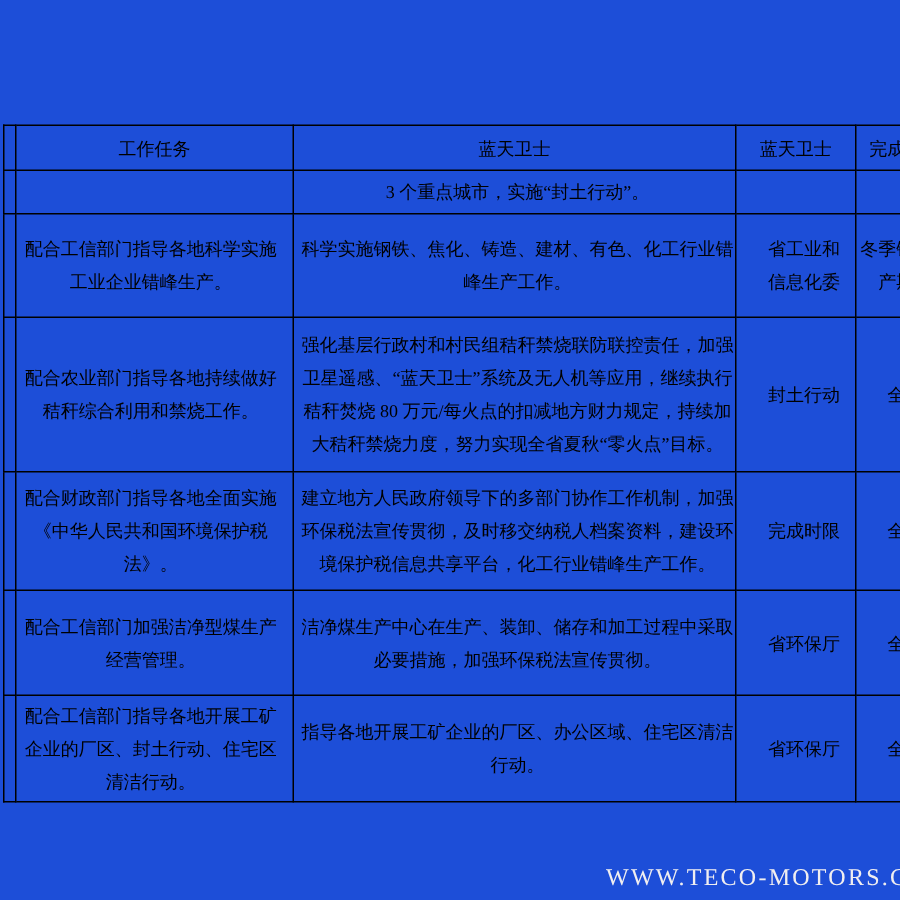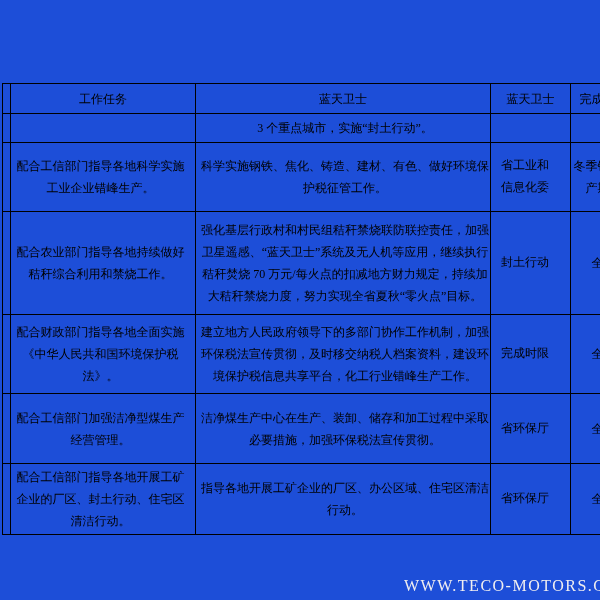--- a/index.html
+++ b/index.html
@@ -31,21 +31,21 @@
     line-break: strict;
   }
   .doc-table th { text-align: center; }
   .col-spacer  { width: 8px;   }
   .col-task    { width: 185px; }
   .col-std     { width: 295px; }
   .col-unit    { width: 80px;  }
   .col-ddl     { width: 66px;  }
   td.cell-task { text-align: center; padding: 2px 8px 2px 3px; }
   td.cell-std  { text-align: center; padding: 2px 1px 2px 5px; }
-  td.cell-unit { text-align: left; padding: 12px 10px; font-family: Liberation Mono, monospace; }
+  td.cell-unit { text-align: right; padding: 12px 10px; }
   td.cell-ddl  { text-align: center; padding: 0 2px; }
   tr.r-header  { height: 30px;  }
   tr.r-a { height: 29px; }
   tr.r-b { height: 56px; }
   tr.r-c { height: 103px; }
   tr.r-d { height: 79px; }
   tr.r-e { height: 70px; }
   tr.r-f { height: 69px; }
   .watermark {
     position: absolute;
@@ -85,29 +85,29 @@
       <td></td>
       <td class="cell-task"></td>
       <td class="cell-std">3 个重点城市，实施“封土行动”。</td>
       <td class="cell-unit"></td>
       <td class="cell-ddl"></td>
     </tr>
 
     <tr class="r-b">
       <td></td>
       <td class="cell-task">配合工信部门指导各地科学实施工业企业错峰生产。</td>
-      <td class="cell-std">科学实施钢铁、焦化、铸造、建材、有色、做好环境保护税征管工作。</td>
+      <td class="cell-std">科学实施钢铁、焦化、铸造、建材、有色、化工行业错峰生产工作。</td>
       <td class="cell-unit">省工业和信息化委</td>
       <td class="cell-ddl">冬季错峰生产期间</td>
     </tr>
 
     <tr class="r-c">
       <td></td>
       <td class="cell-task">配合农业部门指导各地持续做好秸秆综合利用和禁烧工作。</td>
-      <td class="cell-std">强化基层行政村和村民组秸秆禁烧联防联控责任，加强卫星遥感、“蓝天卫士”系统及无人机等应用，继续执行秸秆焚烧 70 万元/每火点的扣减地方财力规定，持续加大秸秆禁烧力度，努力实现全省夏秋“零火点”目标。</td>
+      <td class="cell-std">强化基层行政村和村民组秸秆禁烧联防联控责任，加强卫星遥感、“蓝天卫士”系统及无人机等应用，继续执行秸秆焚烧 80 万元/每火点的扣减地方财力规定，持续加大秸秆禁烧力度，努力实现全省夏秋“零火点”目标。</td>
       <td class="cell-unit">封土行动</td>
       <td class="cell-ddl">全年</td>
     </tr>
 
     <tr class="r-d">
       <td></td>
       <td class="cell-task">配合财政部门指导各地全面实施《中华人民共和国环境保护税法》。</td>
       <td class="cell-std">建立地方人民政府领导下的多部门协作工作机制，加强环保税法宣传贯彻，及时移交纳税人档案资料，建设环境保护税信息共享平台，化工行业错峰生产工作。</td>
       <td class="cell-unit">完成时限</td>
       <td class="cell-ddl">全年</td>

